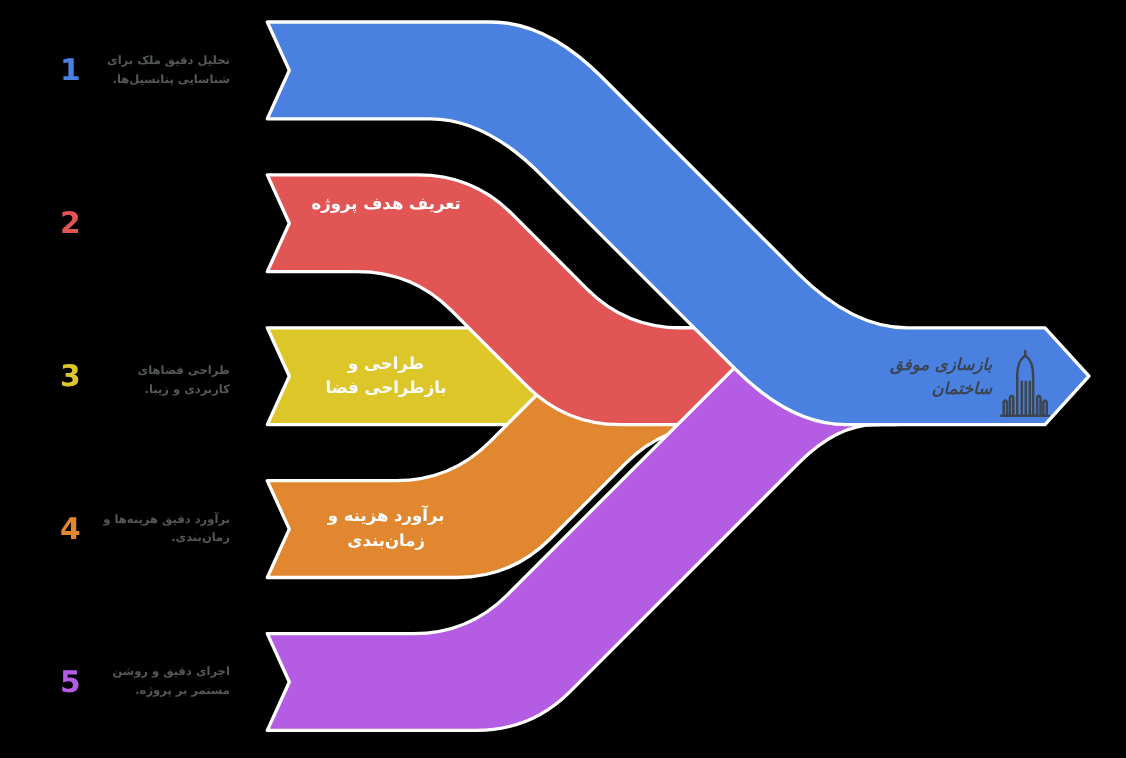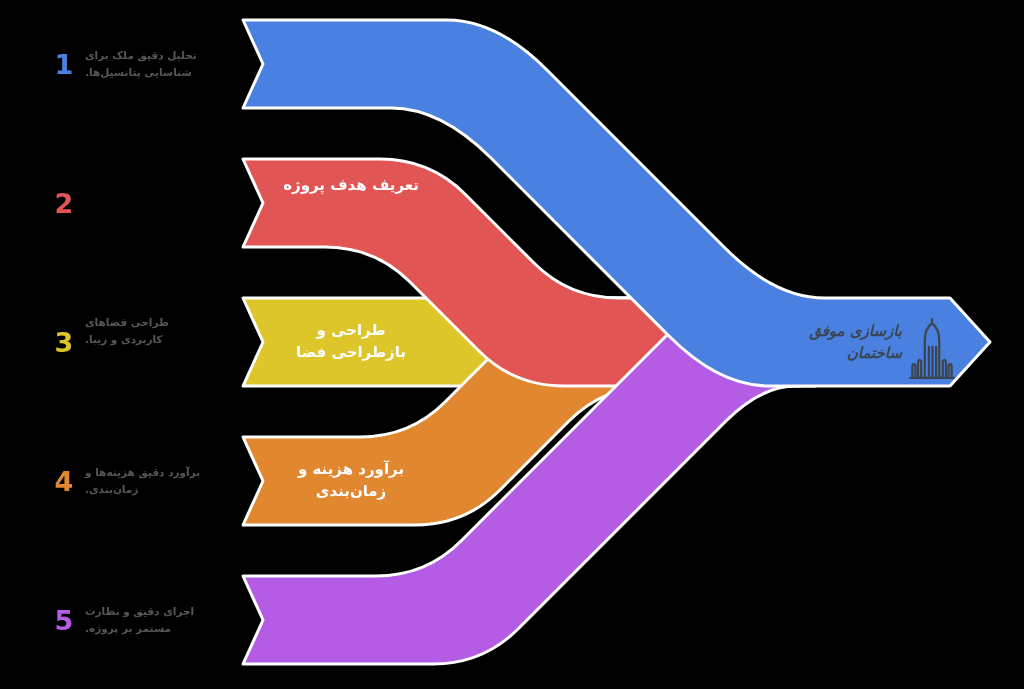--- a/index.html
+++ b/index.html
@@ -8,21 +8,21 @@
     overflow:hidden;font-family:"DejaVu Sans",sans-serif;
   }
   svg.flow{position:absolute;left:0;top:0;}
   .ribbon{stroke:#ffffff;stroke-width:3;stroke-linejoin:round;}
   .txt{position:absolute;display:flex;align-items:center;}
   .num{
     left:44px;width:40px;height:60px;justify-content:center;
     font-size:27px;font-weight:bold;
   }
   .desc{
-    left:85px;width:124px;height:60px;justify-content:center;text-align:left;
+    left:85px;width:124px;height:60px;justify-content:center;text-align:right;
     font-size:10.5px;font-weight:bold;color:#55585a;line-height:1.6;
   }
   .blabel{
     left:280px;width:142px;height:68px;justify-content:center;text-align:center;
     font-size:15px;font-weight:bold;color:#ffffff;line-height:1.45;
   }
   .result-label{
     left:760px;top:314px;width:142px;height:56px;justify-content:flex-end;
     text-align:right;font-size:15px;font-weight:bold;color:#3b4551;line-height:1.5;font-style:italic;
   }
@@ -57,23 +57,23 @@
     </g>
   </svg>
 
   <div class="txt num" style="top: 34px; color: rgb(74, 129, 224);" lang="fa">1</div>
   <div class="txt num" style="top: 173px; color: rgb(225, 86, 84);" lang="fa">2</div>
   <div class="txt num" style="top: 312px; color: rgb(220, 198, 42);" lang="fa">3</div>
   <div class="txt num" style="top: 451px; color: rgb(224, 135, 47);" lang="fa">4</div>
   <div class="txt num" style="top: 590px; color: rgb(180, 92, 228);" lang="fa">5</div>
 
   <div class="txt desc" style="top:34px" dir="rtl" lang="fa">تحلیل دقیق ملک برای شناسایی پتانسیل‌ها.</div>
-  <div class="txt desc" style="top:301px" dir="rtl" lang="fa">طراحی فضاهای کاربردی و زیبا.</div>
+  <div class="txt desc" style="top:316px" dir="rtl" lang="fa">طراحی فضاهای کاربردی و زیبا.</div>
   <div class="txt desc" style="top:451px" dir="rtl" lang="fa">برآورد دقیق هزینه‌ها و زمان‌بندی.</div>
-  <div class="txt desc" style="top:590px" dir="rtl" lang="fa">اجرای دقیق و نظارت مستمر بر پروژه.</div>
+  <div class="txt desc" style="top:590px" dir="rtl" lang="fa">اجرای دقیق و روشن مستمر بر پروژه.</div>
 
   <div class="txt blabel" style="top:152px" dir="rtl" lang="fa">تعریف هدف پروژه</div>
   <div class="txt blabel" style="top:308px" dir="rtl" lang="fa">طراحی و بازطراحی فضا</div>
   <div class="txt blabel" style="top:447px" dir="rtl" lang="fa">برآورد هزینه و زمان‌بندی</div>
 
   <div class="txt result-label" dir="rtl" lang="fa">بازسازی موفق ساختمان</div>
 
 </div>
 
 </body></html>

